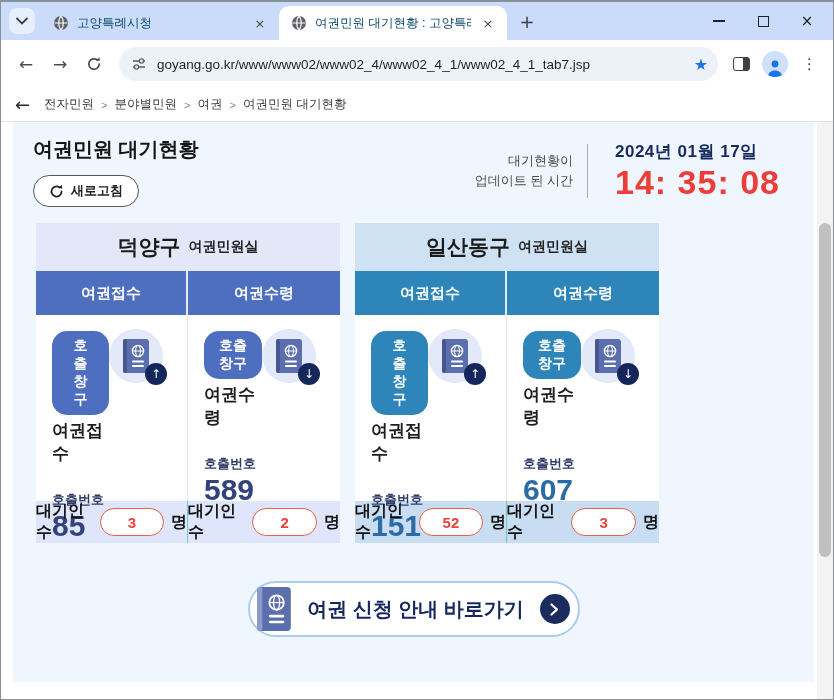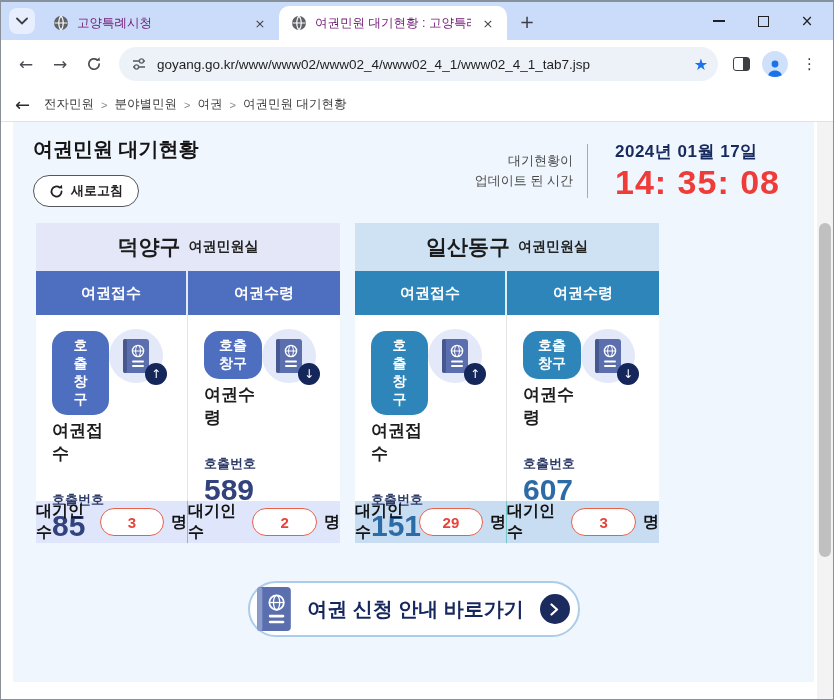--- a/index.html
+++ b/index.html
@@ -7,21 +7,21 @@
   .window { width:834px; height:700px; position:relative; background:#fff; overflow:hidden;
             border:1px solid #8b9097; border-top:2px solid #87919c; }
 
   
   .tabstrip { height:38px; background:#cbdcfa; display:flex; align-items:flex-end; padding:0 4px; }
   .tabsearch { width:26px; height:26px; margin:0 6px 6px 4px; border-radius:8px; background:#e7eefd;
                display:flex; align-items:center; justify-content:center; cursor:pointer; }
   .tab { height:34px; display:flex; align-items:center; gap:8px; padding:0 10px 0 12px; width:238px; }
   .tab.inactive { border-radius:8px 8px 0 0; }
   .tab.active { background:#fff; border-radius:10px 10px 0 0; width:228px; }
-  .tab-title { font-size:12.5px; color:#701a75; white-space:nowrap; overflow:hidden; flex:1; }
+  .tab-title { font-size:12.5px; color:#0c4a6e; white-space:nowrap; overflow:hidden; flex:1; }
   .tab-close { width:18px; height:18px; border-radius:50%; display:flex; align-items:center; justify-content:center;
                font-size:13px; color:#444; cursor:pointer; }
   .favicon { width:16px; height:16px; flex:0 0 auto; }
   .newtab { width:28px; height:28px; margin:0 0 5px 6px; display:flex; align-items:center; justify-content:center;
             font-size:18px; color:#3c4043; cursor:pointer; border-radius:50%; }
   .win-controls { margin-left:auto; display:flex; align-self:stretch; align-items:center; }
   .win-btn { width:44px; height:100%; display:flex; align-items:center; justify-content:center; cursor:pointer; color:#202124; }
   .glyph-min { width:12px; height:1.5px; background:#202124; display:inline-block; }
   .glyph-max { width:11px; height:11px; border:1.5px solid #202124; display:inline-block; }
   .glyph-x { font-size:15px; }
@@ -361,21 +361,21 @@
               </div>
               <div class="callno">
                 <div class="callno-label">호출번호</div>
                 <div class="callno-num">607</div>
               </div>
             </div>
           </div>
           <div class="waitrow">
             <div class="waitcell first">
               <span class="wait-label">대기인수</span>
-              <span class="count-pill">29</span>
+              <span class="count-pill">52</span>
               <span class="wait-unit">명</span>
             </div>
             <div class="waitcell">
               <span class="wait-label">대기인수</span>
               <span class="count-pill">3</span>
               <span class="wait-unit">명</span>
             </div>
           </div>
         </div>
       </div>

